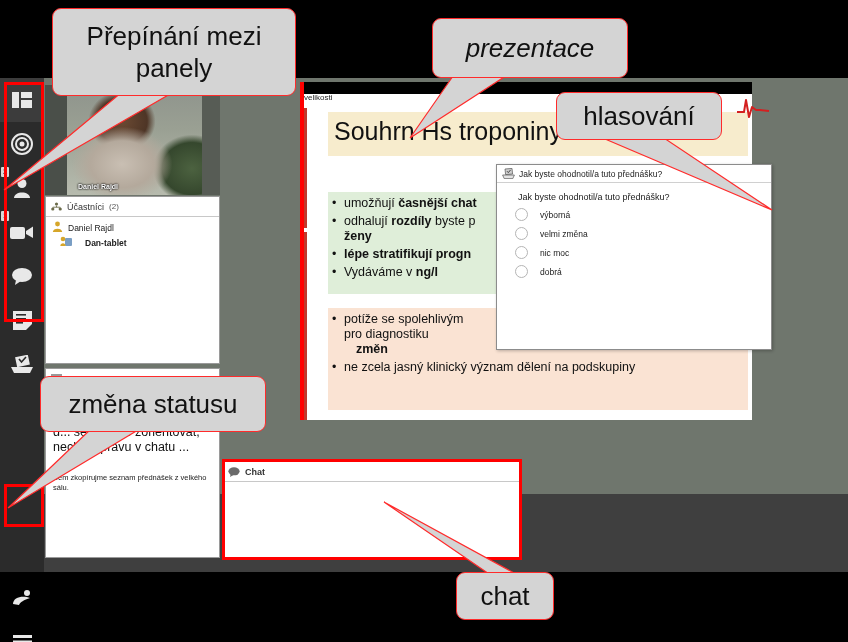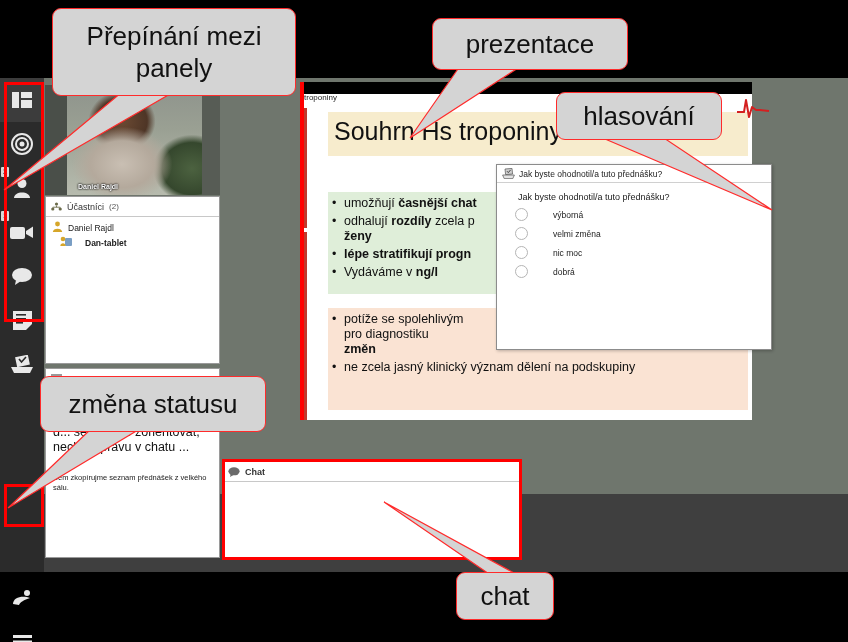--- a/index.html
+++ b/index.html
@@ -78,21 +78,21 @@
   .bullets ul{margin:0;padding-left:14px;list-style:none;}
   .bullets li:before{content:"\2022";position:absolute;margin-left:-12px;}
   .bullets li b{font-weight:bold;}
   .ecg{position:absolute;left:736px;top:96px;}
 
   
   .poll{position:absolute;left:496px;top:164px;width:276px;height:186px;background:#fff;border:1px solid #8c8c8c;box-sizing:border-box;box-shadow:1px 1px 3px rgba(0,0,0,.25);}
   .poll-head{height:17px;border-bottom:1px solid #d0d0d0;display:flex;align-items:center;gap:4px;padding-left:5px;}
   .poll-head-title{font-size:8.5px;color:#222;font-family:"Liberation Sans",sans-serif;}
   .poll-q{margin:9px 0 6px 21px;font-size:9px;color:#222;font-family:"Liberation Sans",sans-serif;}
-  .poll-opt{display:flex;align-items:center;gap:25px;margin:0 0 6px 18px;}
+  .poll-opt{display:flex;align-items:center;gap:12px;margin:0 0 6px 18px;}
   .radio{width:13px;height:13px;border-radius:50%;border:1.5px solid #b5b5b5;background:#fff;box-sizing:border-box;}
   .poll-opt span{font-size:8.5px;color:#222;font-family:"Liberation Sans",sans-serif;}
 
   
   .hl{position:absolute;border:3px solid #ff0000;box-sizing:border-box;pointer-events:none;}
   .hl-rail{left:4px;top:82px;width:40px;height:240px;}
   .hl-status{left:4px;top:484px;width:40px;height:43px;}
   .hl-chat{left:222px;top:459px;width:300px;height:101px;}
 
   
@@ -102,21 +102,21 @@
     background:#d4d4d4;border:1.5px solid #ff2b2b;border-radius:9px;
     display:flex;align-items:center;justify-content:center;text-align:center;
     color:#111;font-family:"Liberation Sans",sans-serif;
     box-sizing:border-box;
   }
   .callout svg{position:absolute;overflow:visible;}
 
   .c-panels{left:52px;top:8px;}
   .c-panels .bubble{width:244px;height:88px;font-size:26px;line-height:32px;padding:16px 8px;}
   .c-prez{left:432px;top:18px;}
-  .c-prez .bubble{width:196px;height:52px;font-size:26px;}
+  .c-prez .bubble{width:196px;height:60px;font-size:26px;font-style:italic;}
   .c-hlas{left:556px;top:92px;}
   .c-hlas .bubble{width:166px;height:48px;font-size:26px;}
   .c-status{left:40px;top:376px;}
   .c-status .bubble{width:226px;height:56px;font-size:26px;}
   .c-chat{left:456px;top:572px;}
   .c-chat .bubble{width:98px;height:48px;font-size:26px;}
 </style>
 <style>.bullets li.cont:before{content:"";}</style></head>
 <body>
 
@@ -291,41 +291,41 @@
             <path d="M2.6 7.4 L2 10 L5.4 8 Z" fill="#6b6b6b"></path>
           </svg>
       </span>
       <span class="panel-head-title" style="font-weight:bold">Chat</span>
     </div>
     <div class="chat-body"></div>
   </div>
 
   <div class="slide">
     <div class="slide-topbar"></div>
-    <div class="slide-minititle">troponiny</div>
+    <div class="slide-minititle">velikosti</div>
     <div class="slide-redline"></div>
     <div class="slide-redline2"></div>
     <div class="slide-title-band"></div>
     <div class="slide-title">Souhrn Hs troponiny</div>
     <div class="band-green"></div>
     <div class="band-peach"></div>
     <div class="bullets" style="top:114px">
       <ul id="bullets-green">
           <li><span>umožňují </span><b>časnější chat</b></li>
-          <li><span>odhalují </span><b>rozdíly</b><span> zcela p</span></li>
+          <li><span>odhalují </span><b>rozdíly</b><span> byste p</span></li>
           <li class="cont" style="list-style: none; margin-left: 0px; margin-top: -3px; --none: 1;"><b>ženy</b></li>
           <li><b>lépe stratifikují progn</b></li>
           <li><span>Vydáváme v </span><b>ng/l</b></li>
         </ul>
     </div>
     <div class="bullets" style="top:230px">
       <ul id="bullets-peach">
           <li><span>potíže se spolehlivým</span></li>
           <li class="cont" style="list-style: none; margin-left: 0px; margin-top: -3px; --none: 1;"><span>pro diagnostiku</span></li>
-          <li class="cont" style="list-style: none; margin-left: 0px; margin-top: -3px; --none: 1;"><b>změn</b></li>
+          <li class="cont" style="list-style: none; margin-left: 12px; margin-top: -3px; --none: 1;"><b>změn</b></li>
           <li><span>ne zcela jasný klinický význam dělení na podskupiny</span></li>
         </ul>
     </div>
   </div>
 
   <span class="ecg">
     <svg width="36" height="24" viewBox="0 0 36 24">
         <path d="M1 16 L8 16 L10 4 L13 21 L16 11 L20 14 L24 14 L33 15" stroke="#d42020" stroke-width="2" fill="none" stroke-linejoin="round"></path>
       </svg>
   </span>

